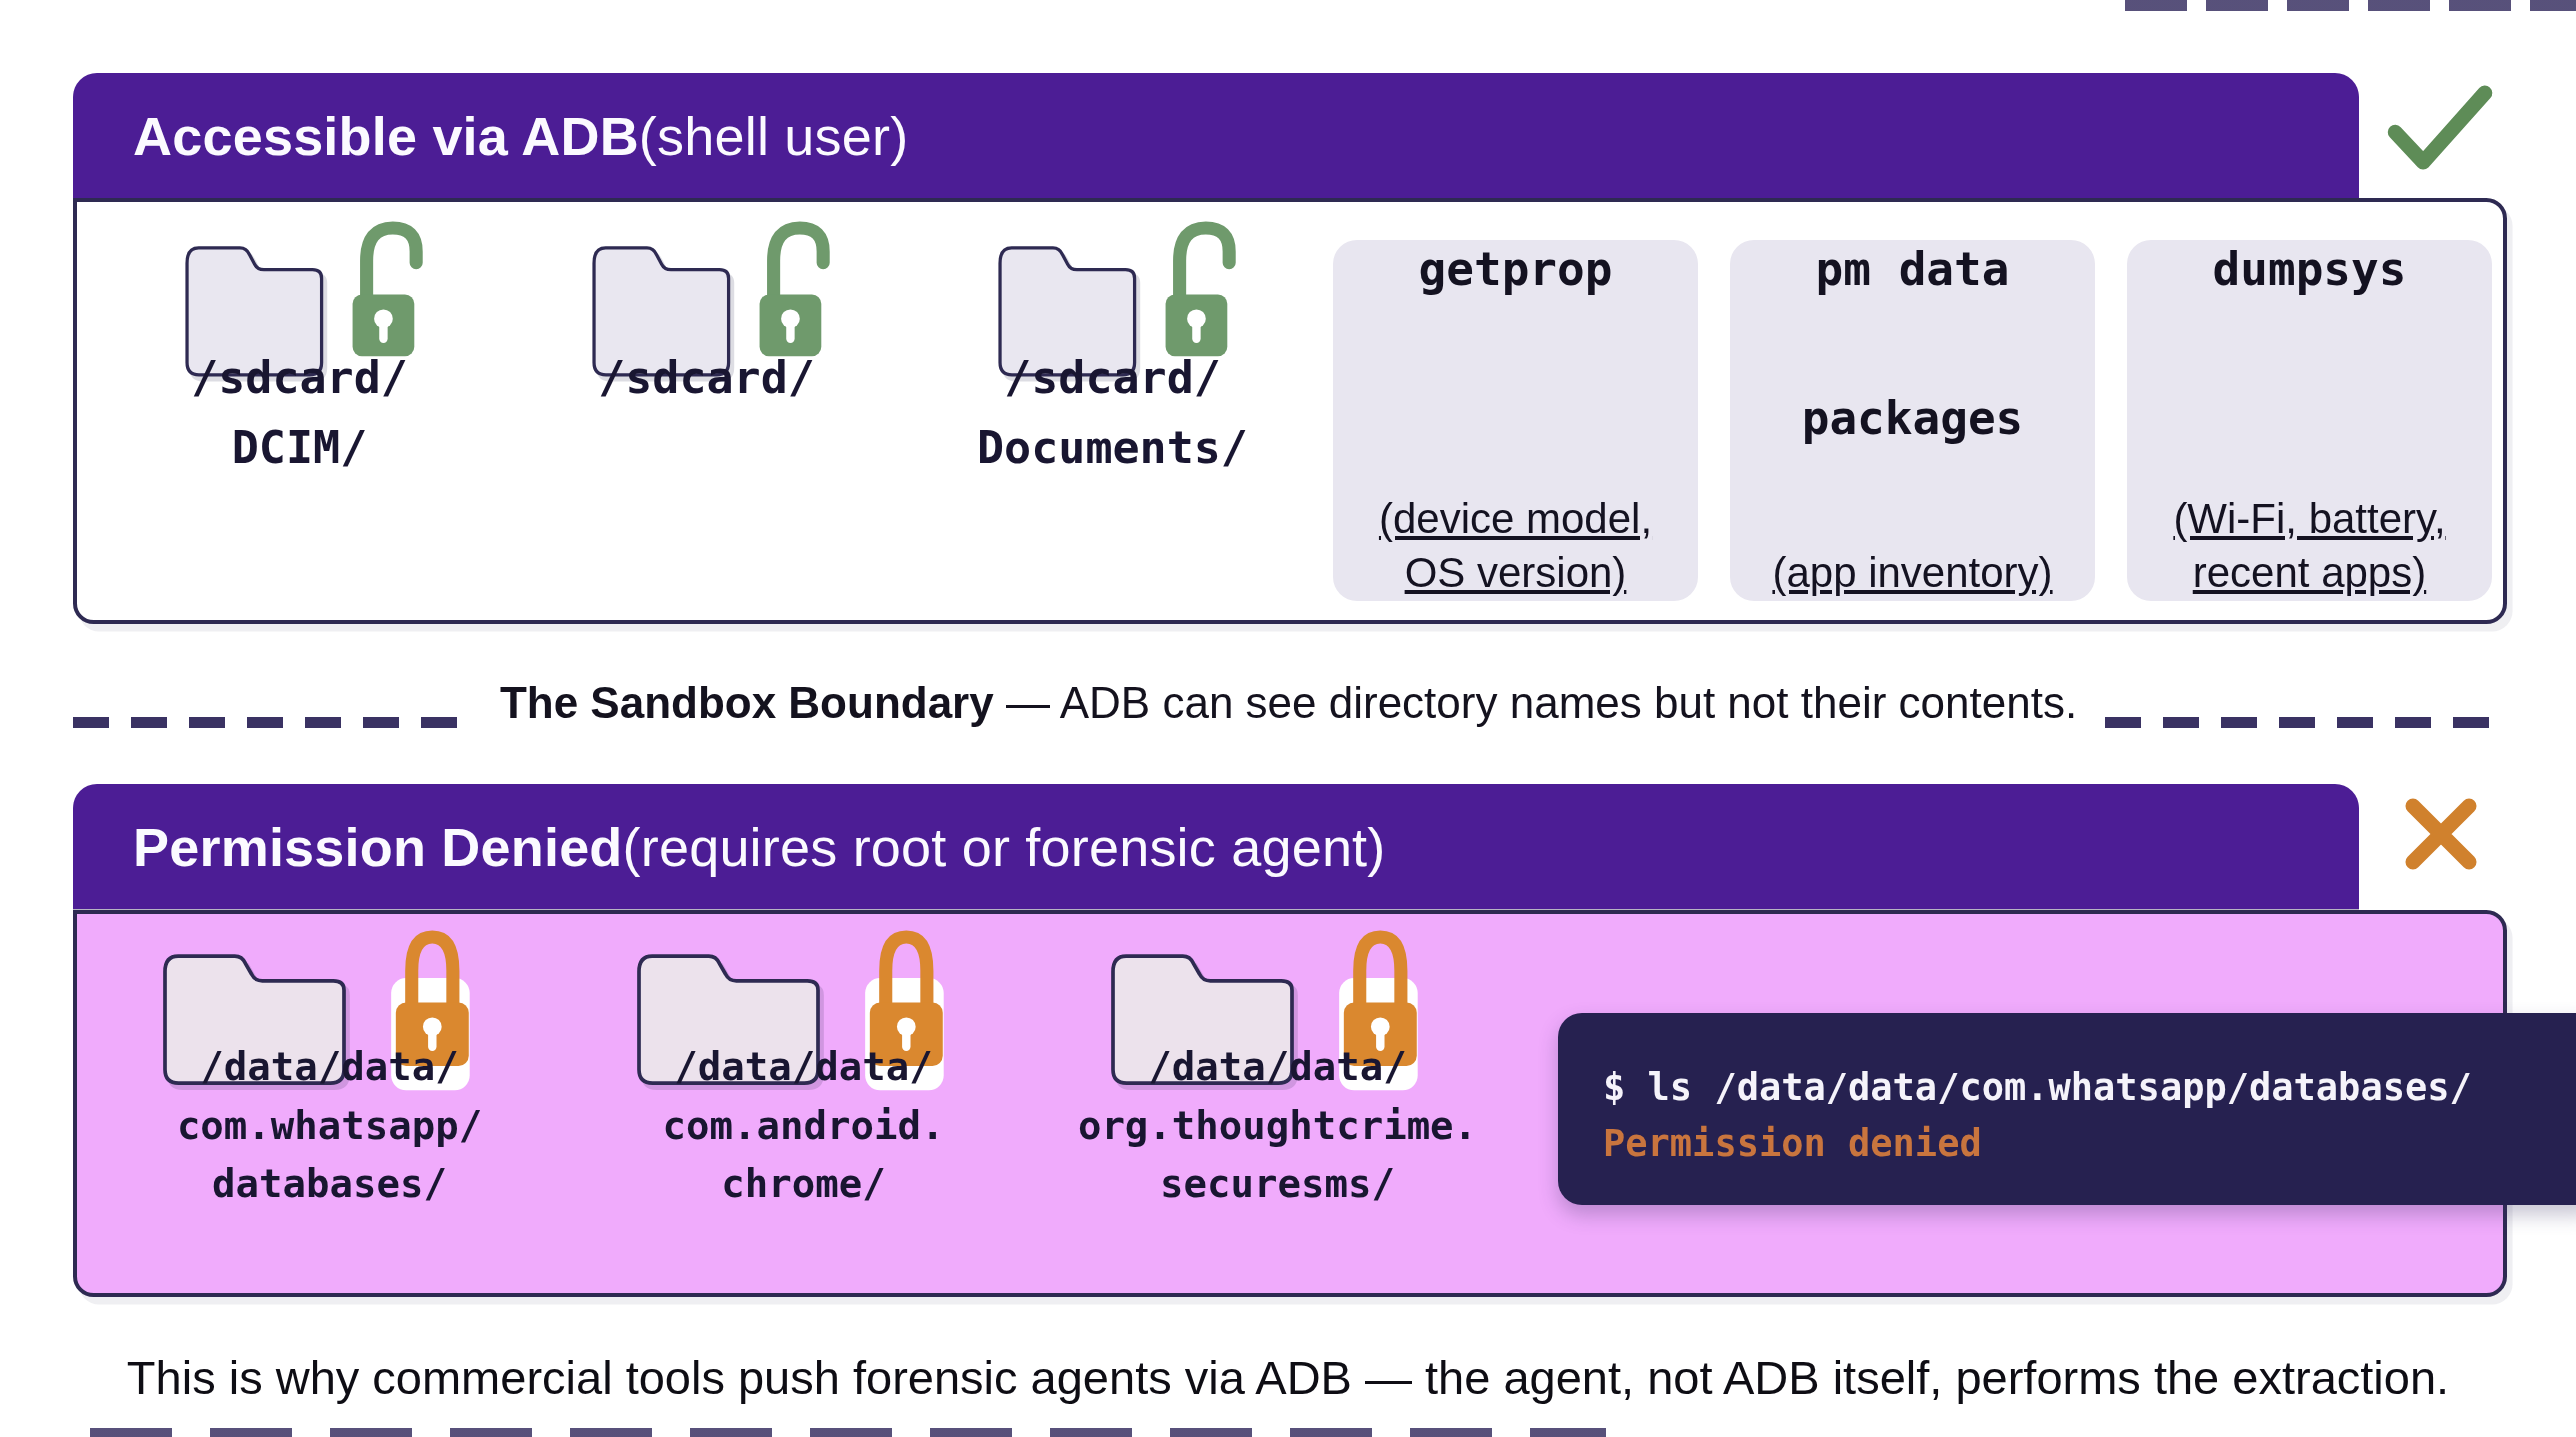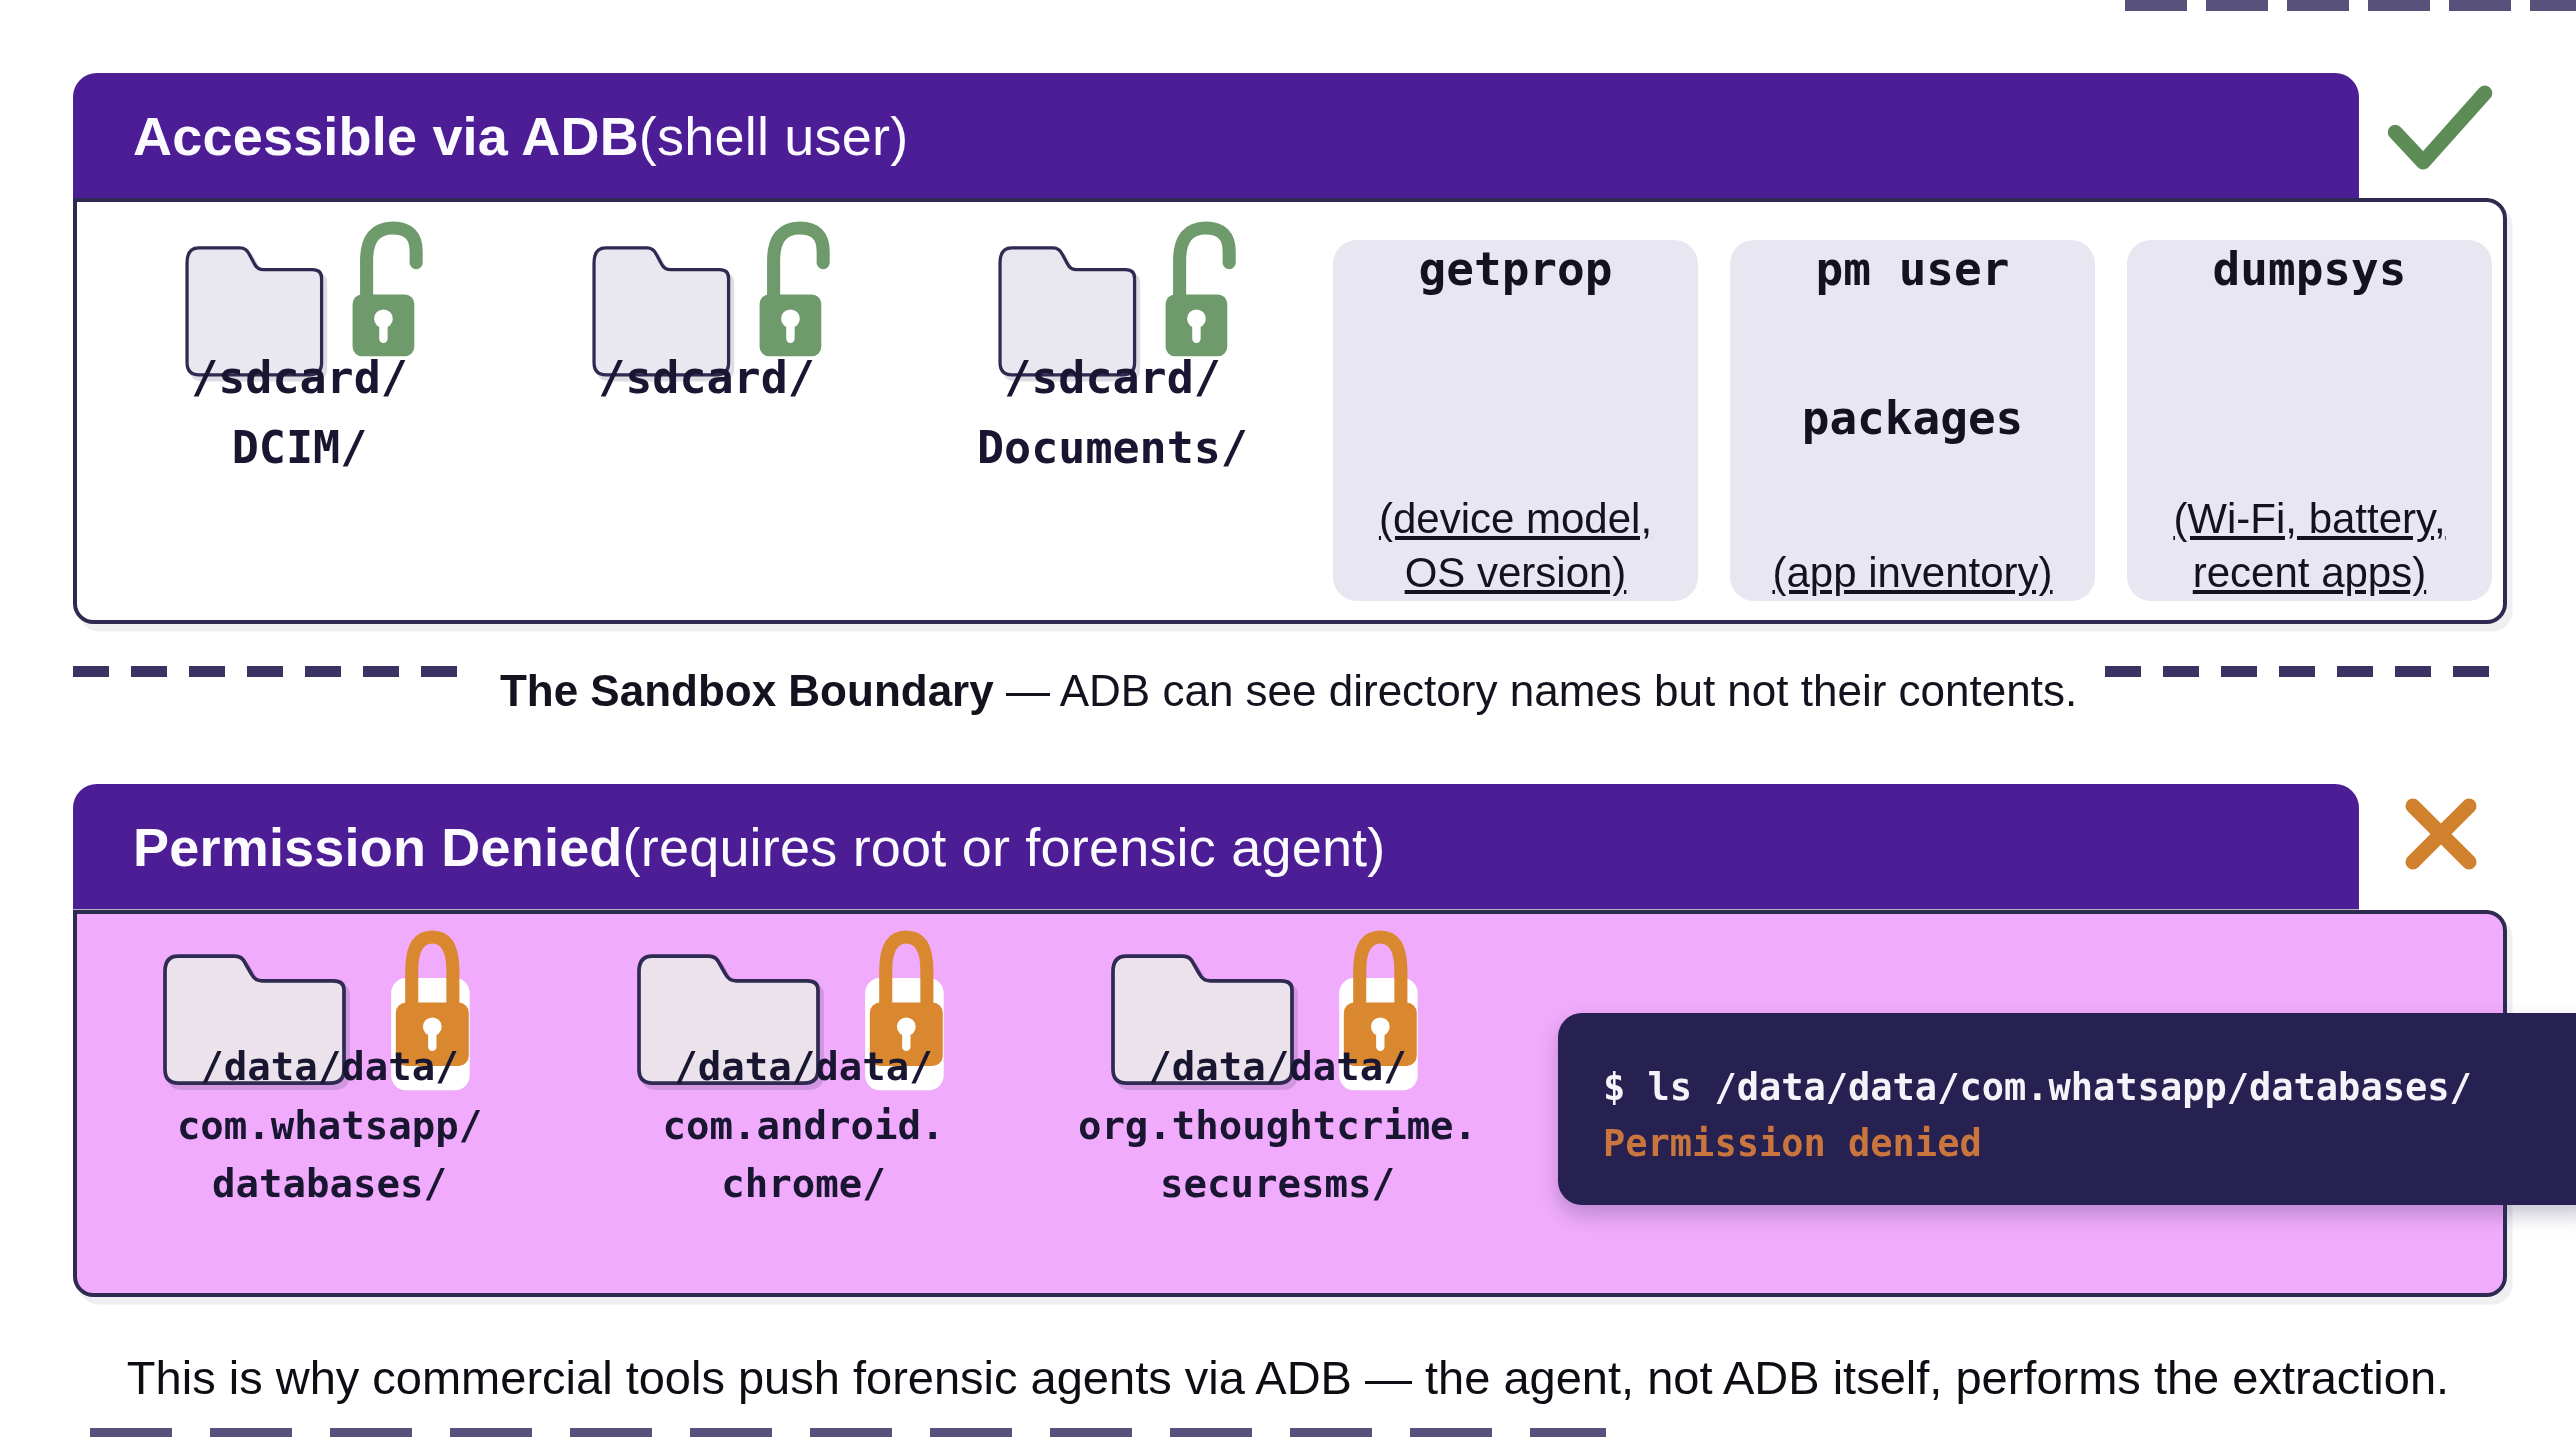--- a/index.html
+++ b/index.html
@@ -62,21 +62,21 @@
     position:absolute;top:38px;width:365px;height:361px;background:#e8e6f0;border-radius:24px;
     display:flex;flex-direction:column;align-items:center;justify-content:space-between;
     text-align:center;color:#141221;
   }
   .cmd-box .cmd-line{font-family:"DejaVu Sans Mono", monospace;font-weight:700;font-size:46px;line-height:1.3;}
   .cmd-box .desc-line{font-size:42px;line-height:1.3;font-weight:400;text-decoration:underline;}
   .cmd-box .desc-group{margin-top:9.4px;}
   
   .boundary-row{
     position:absolute;left:73px;right:72px;top:666px;height:62px;
-    display:flex;align-items:flex-start;
+    display:flex;align-items:flex-end;
   }
   .boundary-dash{flex:1;height:11.2px;background:repeating-linear-gradient(90deg,#3a3263 0 36px,transparent 36px 58px);}
   .boundary-text{white-space:nowrap;margin:0 28px;font-size:44px;color:#14121e;}
   .boundary-text .t-bold{font-weight:700;}
   
   .terminal{
     position:absolute;left:1481px;top:99px;width:1044px;height:192px;box-sizing:border-box;
     background:#262150;border-radius:24px;padding:47px 45px;
     font-family:"DejaVu Sans Mono", monospace;font-weight:700;font-size:37px;line-height:1.5;
     box-shadow:0 9.4px 19px rgba(58,50,99,.28);
@@ -178,21 +178,21 @@
     <div class="cmd-box" style="left:1256px">
       <div class="cmd-line">getprop</div>
       <div class="cmd-line"></div>
       <div class="desc-group">
         <div class="desc-line">(device model,</div>
         <div class="desc-line">OS version)</div>
       </div>
     </div>
 
     <div class="cmd-box" style="left:1653px">
-      <div class="cmd-line">pm user</div>
+      <div class="cmd-line">pm data</div>
       <div class="cmd-line">packages</div>
       <div class="desc-group">
         <div class="desc-line">(app inventory)</div>
         <div class="desc-line"></div>
       </div>
     </div>
 
     <div class="cmd-box" style="left:2050px">
       <div class="cmd-line">dumpsys</div>
       <div class="cmd-line"></div>

